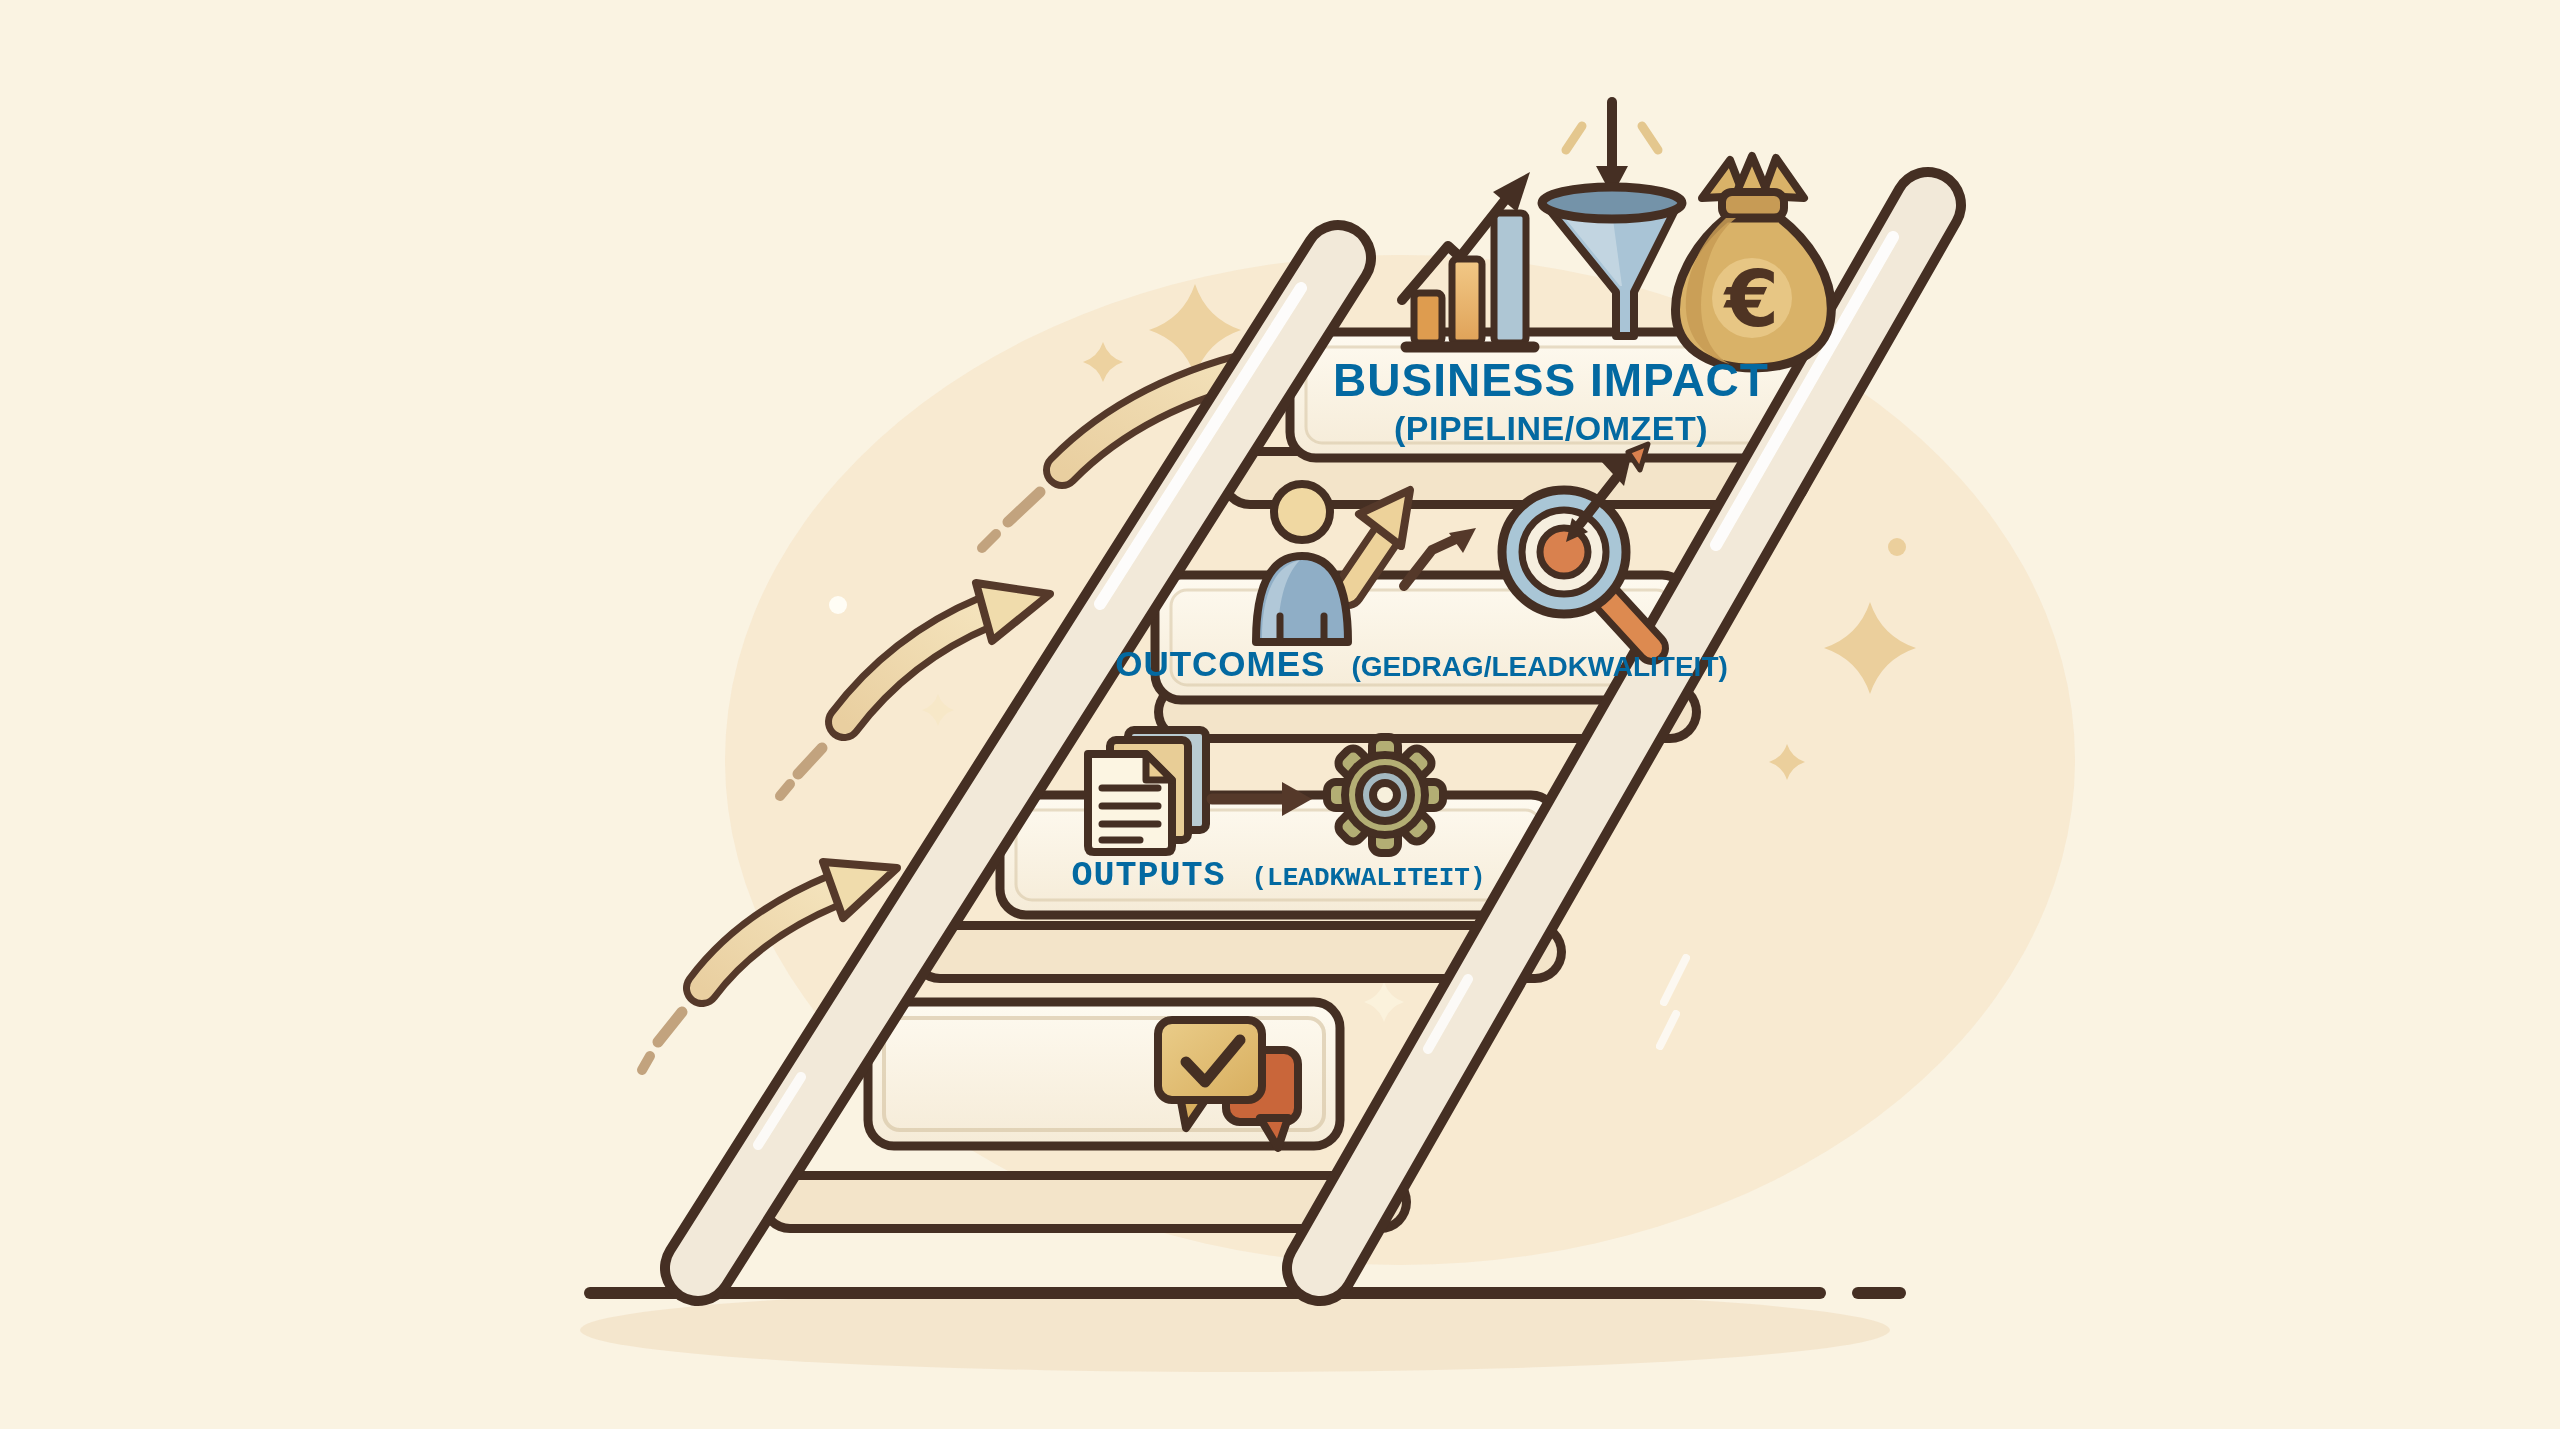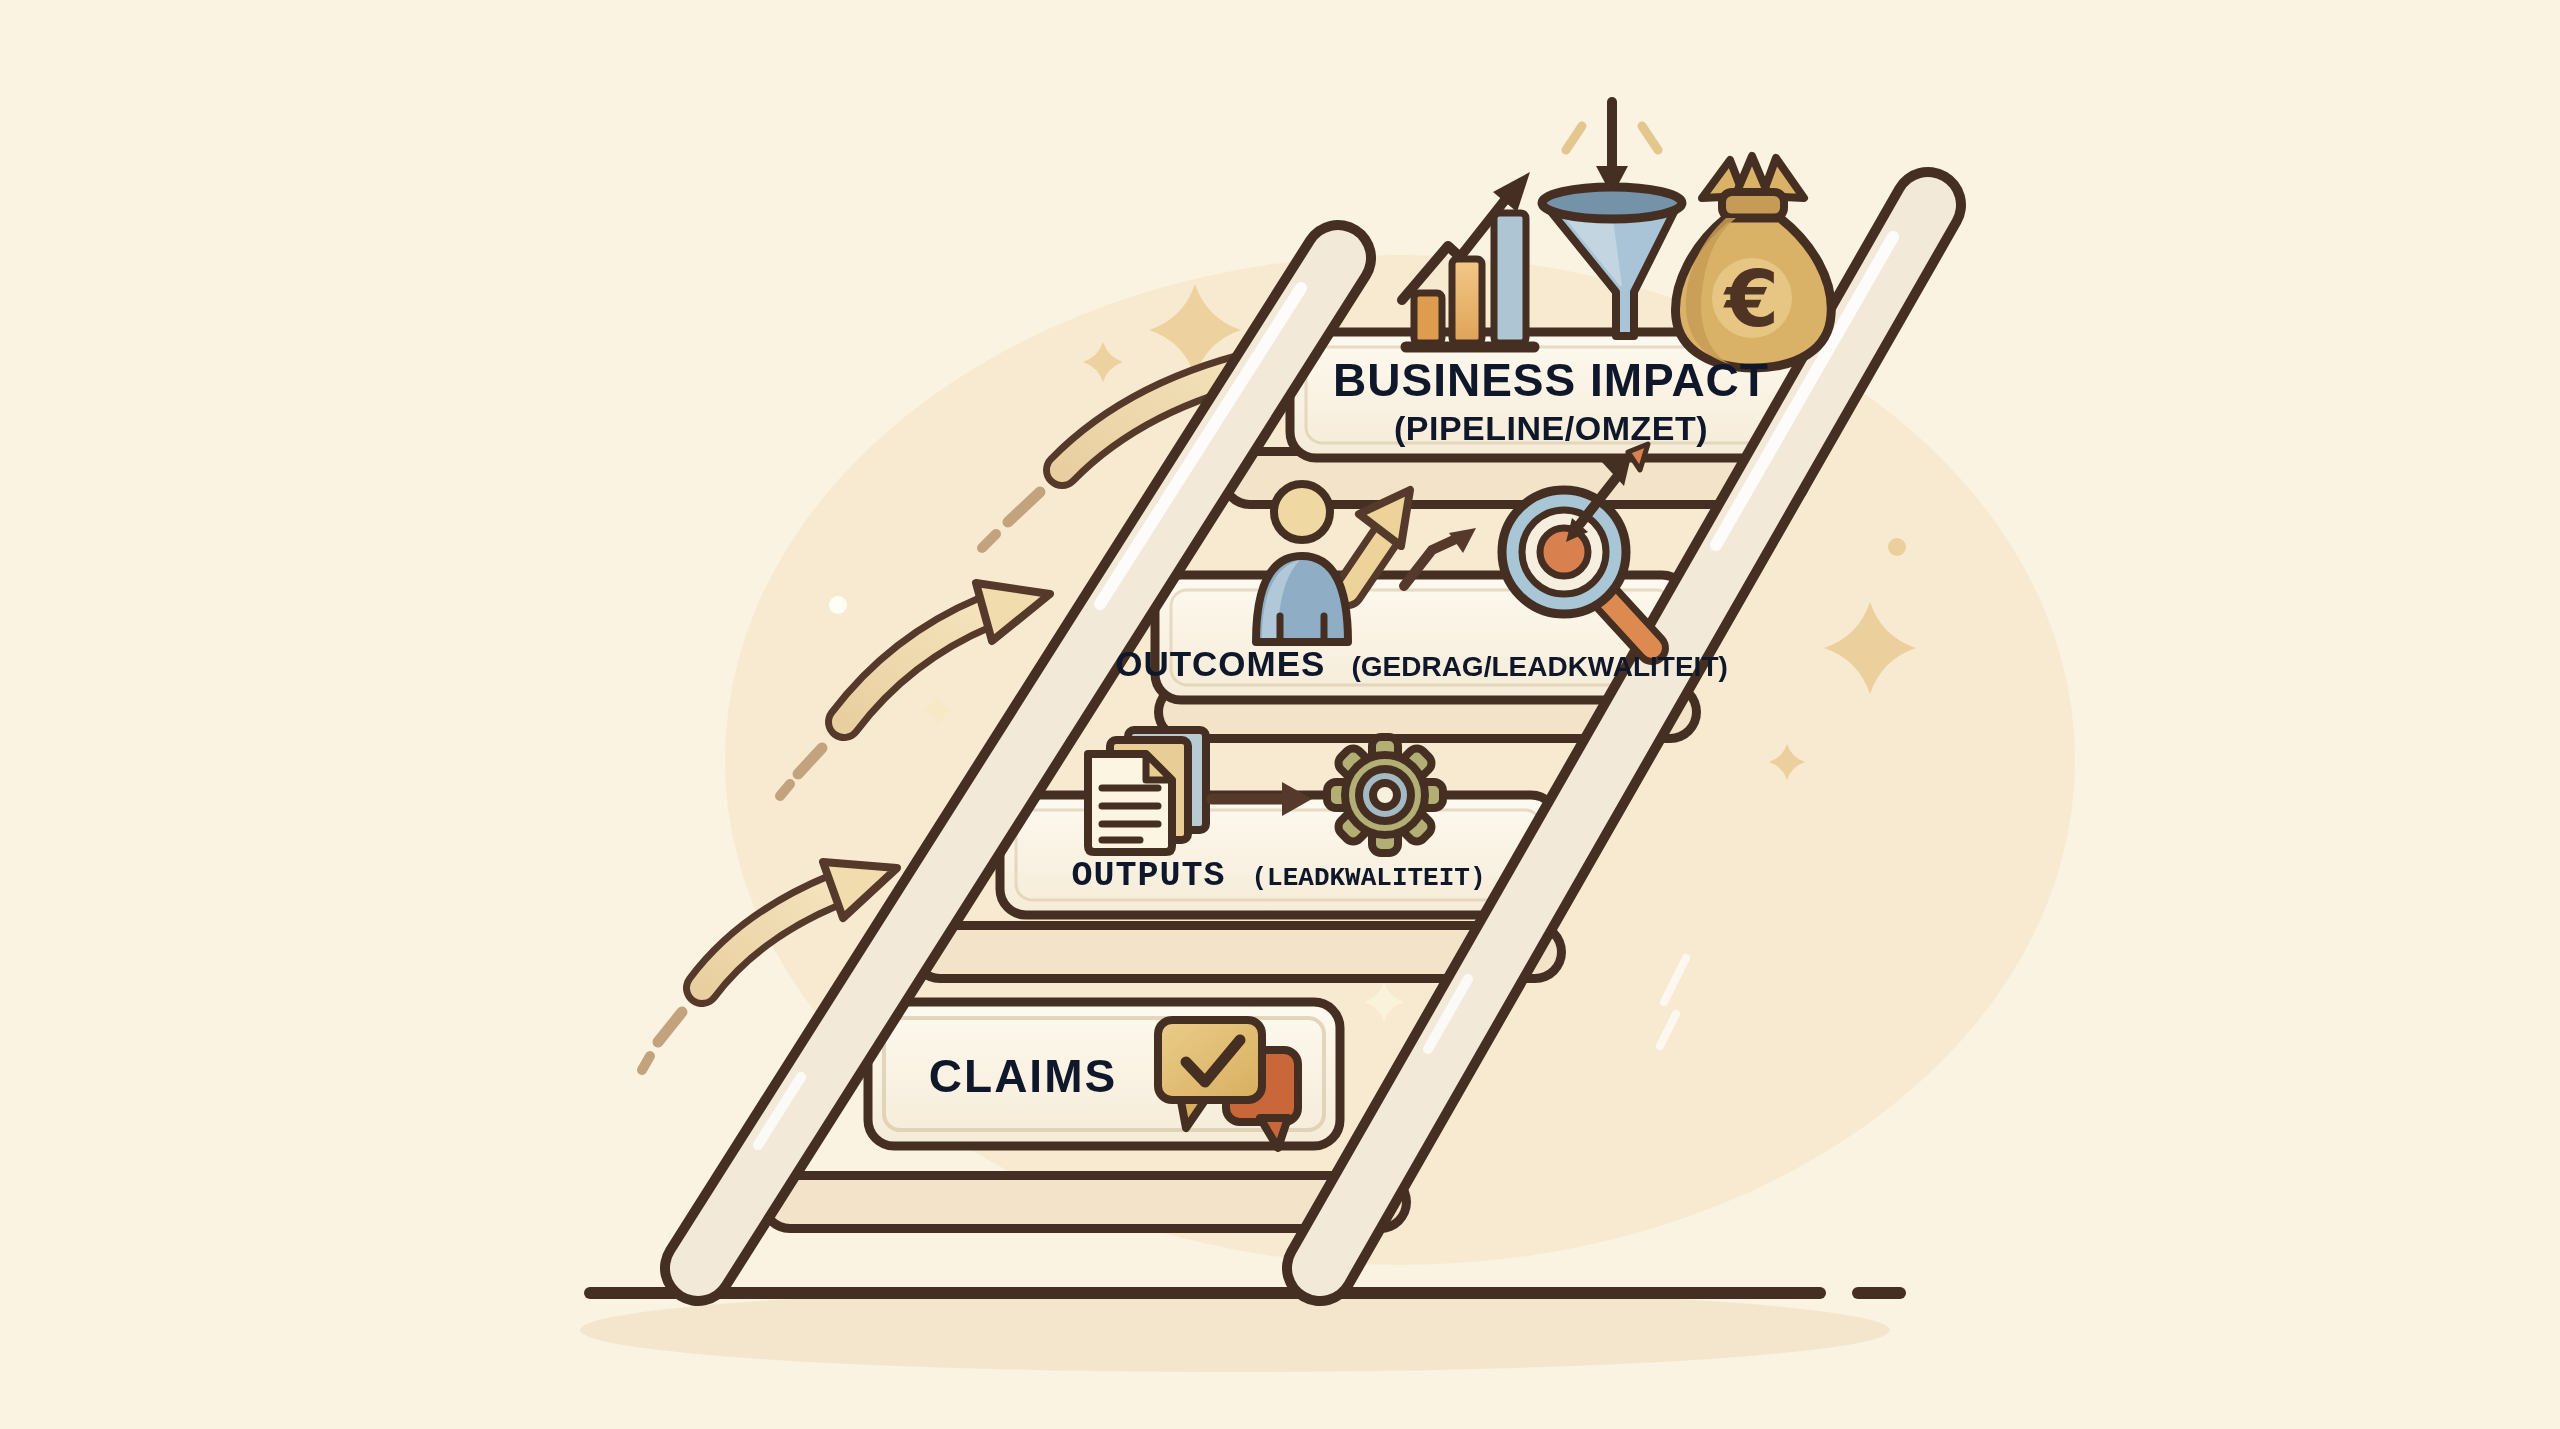--- a/index.html
+++ b/index.html
@@ -1,19 +1,19 @@
 <!DOCTYPE html>
 <html><head>
 <meta charset="utf-8">
 <style>
   html,body{margin:0;padding:0;background:#FAF3E2;}
   #stage{position:relative;width:2560px;height:1429px;overflow:hidden;background:#FAF3E2;
          font-family:"Liberation Sans",sans-serif;}
   #artwork{position:absolute;left:0;top:0;}
-  .label{position:absolute;color:#0f172a;font-weight:700;text-align:center;white-space:nowrap;
+  .label{position:absolute;color:#0369a1;font-weight:700;text-align:center;white-space:nowrap;
          letter-spacing:1px;line-height:1.08;}
   .label .sub{font-weight:700;}
   .row{display:flex;align-items:baseline;justify-content:center;gap:26px;}
   svg text{font-family:"DejaVu Sans",sans-serif;font-weight:700;}
 </style>
 </head>
 <body>
 
 <div id="stage">
 
@@ -247,17 +247,14 @@
   </div>
 </div>
 
 <div class="label" style="left:1000px;top:858px;width:557px;font-family:Liberation Mono, monospace;">
   <div class="row">
     <span style="font-size:35px;">OUTPUTS</span>
     <span class="sub" style="font-size:26px;letter-spacing:0;">(LEADKWALITEIT)</span>
   </div>
 </div>
 
-<div class="label" style="left:868px;top:1052px;width:310px;">
-  <div style="font-size:46px;letter-spacing:2px;">CLAIMS</div>
-</div>
 
 </div>
 
 </body></html>

